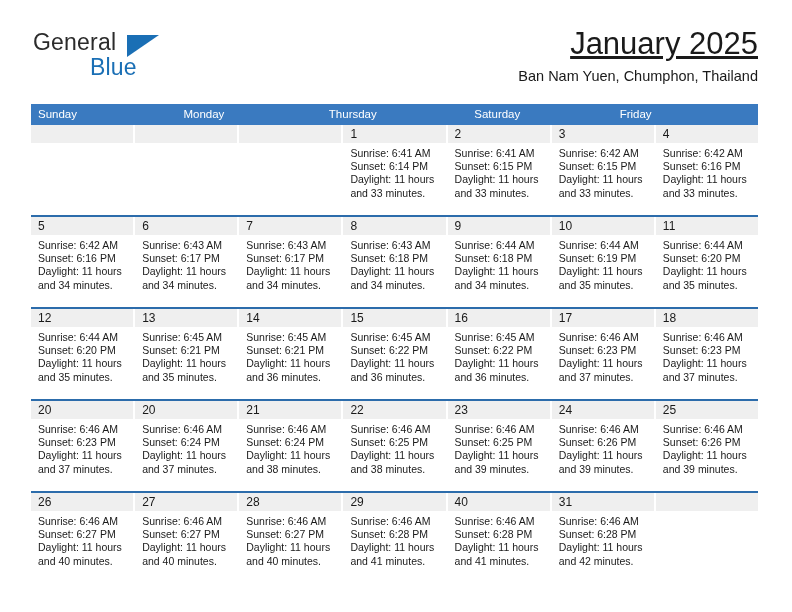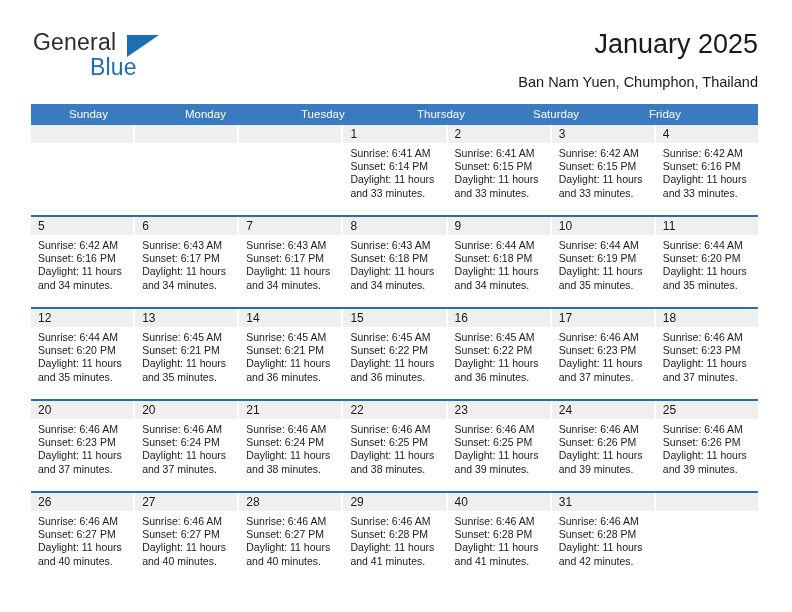--- a/index.html
+++ b/index.html
@@ -69,48 +69,48 @@
     font-weight: 400;
   }
 
   .title-block {
     position: absolute;
     right: 0;
     top: 0;
     text-align: right;
   }
   .cal-title {
-    font-size: 27px;
+    font-size: 31px;
     color: #1a1a1a;
     font-weight: 400;
     line-height: 32px;
     white-space: nowrap;
+    text-decoration: underline;
   }
   .cal-subtitle {
     font-size: 14.5px;
     color: #1a1a1a;
     font-weight: 400;
     line-height: 20px;
-    margin-top: 12px;
+    margin-top: 6px;
     white-space: nowrap;
   }
 
   
   .calendar {
     position: absolute;
     left: 31px;
     top: 104px;
     width: 727px;
   }
 
   .weekday-header {
     display: flex;
     background: #3a7ac0;
     height: 21px;
-    padding-left: 31px;
   }
   .weekday-cell {
     flex: 1 1 0;
     color: #ffffff;
     font-size: 11.5px;
     line-height: 21px;
     padding-left: 7px;
     box-sizing: border-box;
     white-space: nowrap;
     overflow: hidden;
@@ -177,21 +177,20 @@
       <div class="cal-subtitle">Ban Nam Yuen, Chumphon, Thailand</div>
     </div>
 
   </div>
 
   <div class="calendar">
 
     <div class="weekday-header">
       <div class="weekday-cell">Sunday</div>
       <div class="weekday-cell">Monday</div>
-      <div class="weekday-cell">Tuesday</div>
       <div class="weekday-cell">Thursday</div>
       <div class="weekday-cell">Saturday</div>
       <div class="weekday-cell">Friday</div>
     </div>
 
     <div id="weeks-container">
         <div class="week-row first">
           <div class="day-cell empty">
             <div class="day-number-band"></div>
           </div>

